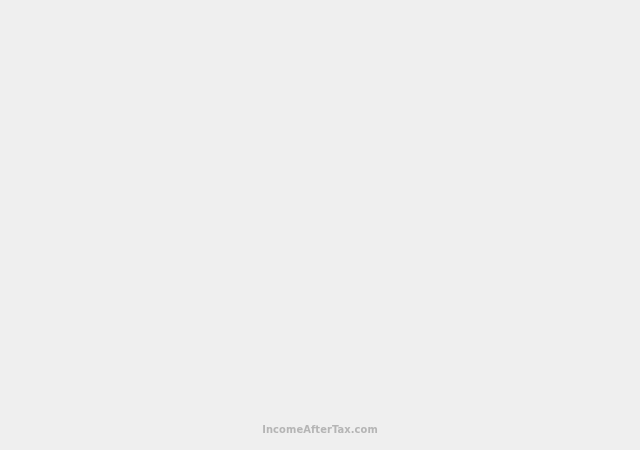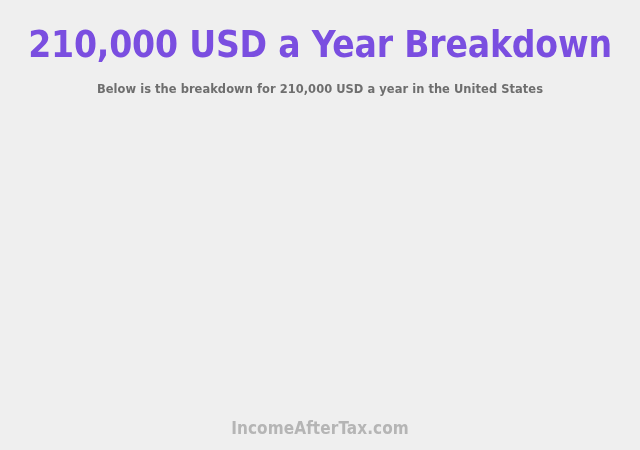--- a/index.html
+++ b/index.html
@@ -53,38 +53,34 @@
     flex: 1 1 auto;
     width: 100%;
   }
   .site-footer {
     width: 100%;
     text-align: center;
     padding-bottom: 12px;
   }
   .footer-credit {
     font-family: "DejaVu Sans Condensed", "Liberation Sans Narrow", "Liberation Sans", sans-serif;
-    font-size: 17px;
+    font-size: 11px;
     line-height: 16px;
     font-weight: 700;
     color: #b5b5b5;
     letter-spacing: 0.1px;
     text-decoration: none;
     white-space: nowrap;
   }
 </style>
 </head>
 <body>
 
 <div class="page">
 
-  <div class="header-block">
-    <h1 class="page-title">210,000 USD a Year Breakdown</h1>
-    <p class="page-subtitle">Below is the breakdown for 210,000 USD a year in the United States</p>
-  </div>
 
   <div class="content-area">
     <span></span>
   </div>
 
   <div class="site-footer">
     <a class="footer-credit" href="#">IncomeAfterTax.com</a>
   </div>
 
 </div>

